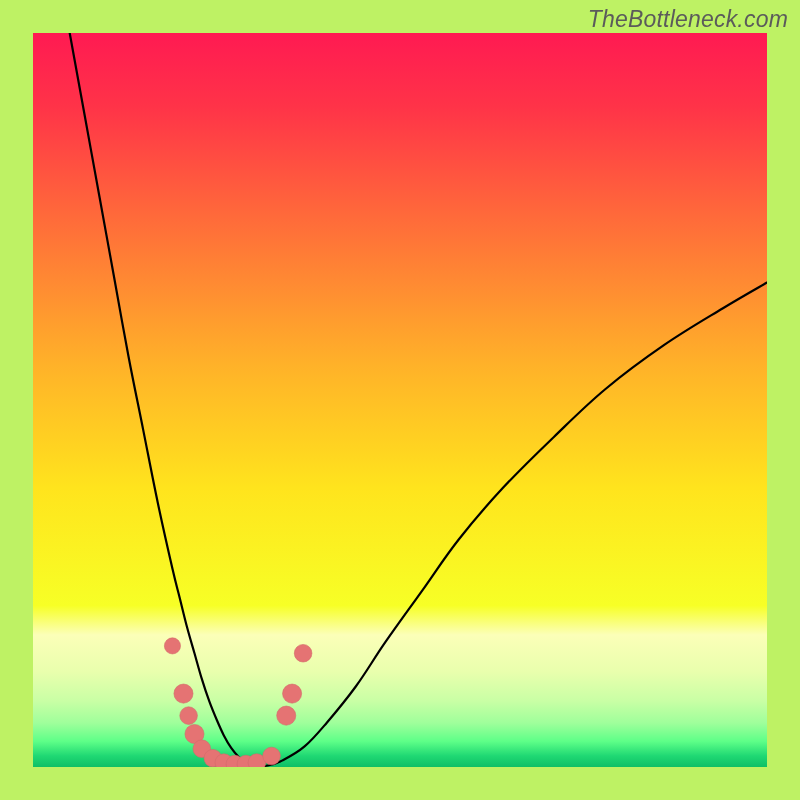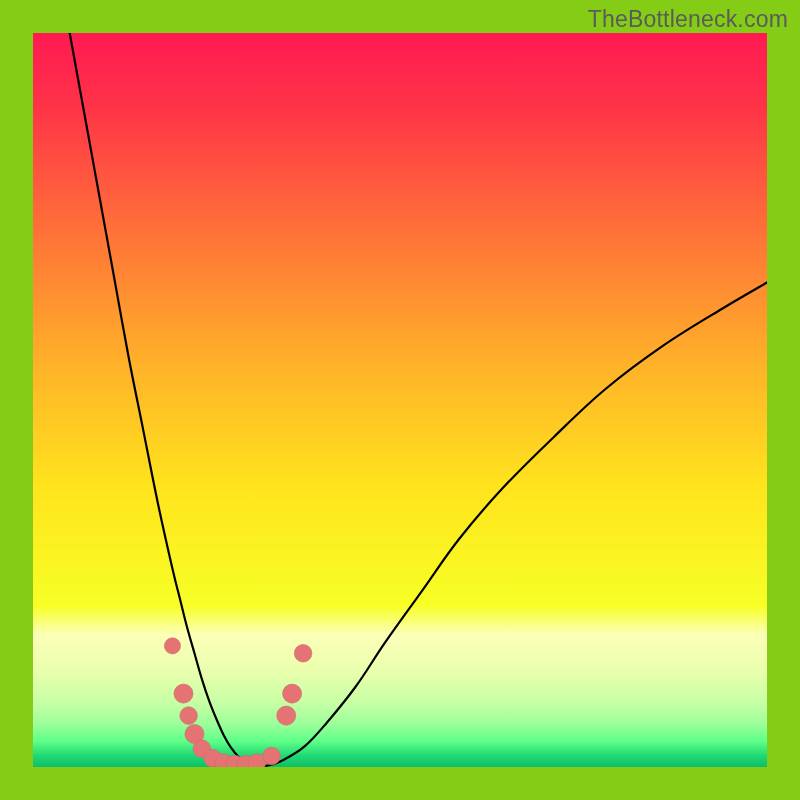--- a/index.html
+++ b/index.html
@@ -10,21 +10,22 @@
     overflow: hidden;
     background: #000;
     font-family: Arial, Helvetica, sans-serif;
   }
   .frame {
     position: absolute;
     left: 0;
     top: 0;
     width: 800px;
     height: 800px;
-    background: #84cc16;
+    background: #bef264;
+    font-style: italic;
   }
   .plot {
     position: absolute;
     left: 33px;
     top: 33px;
     width: 734px;
     height: 734px;
     overflow: hidden;
   }
   .gradient {

